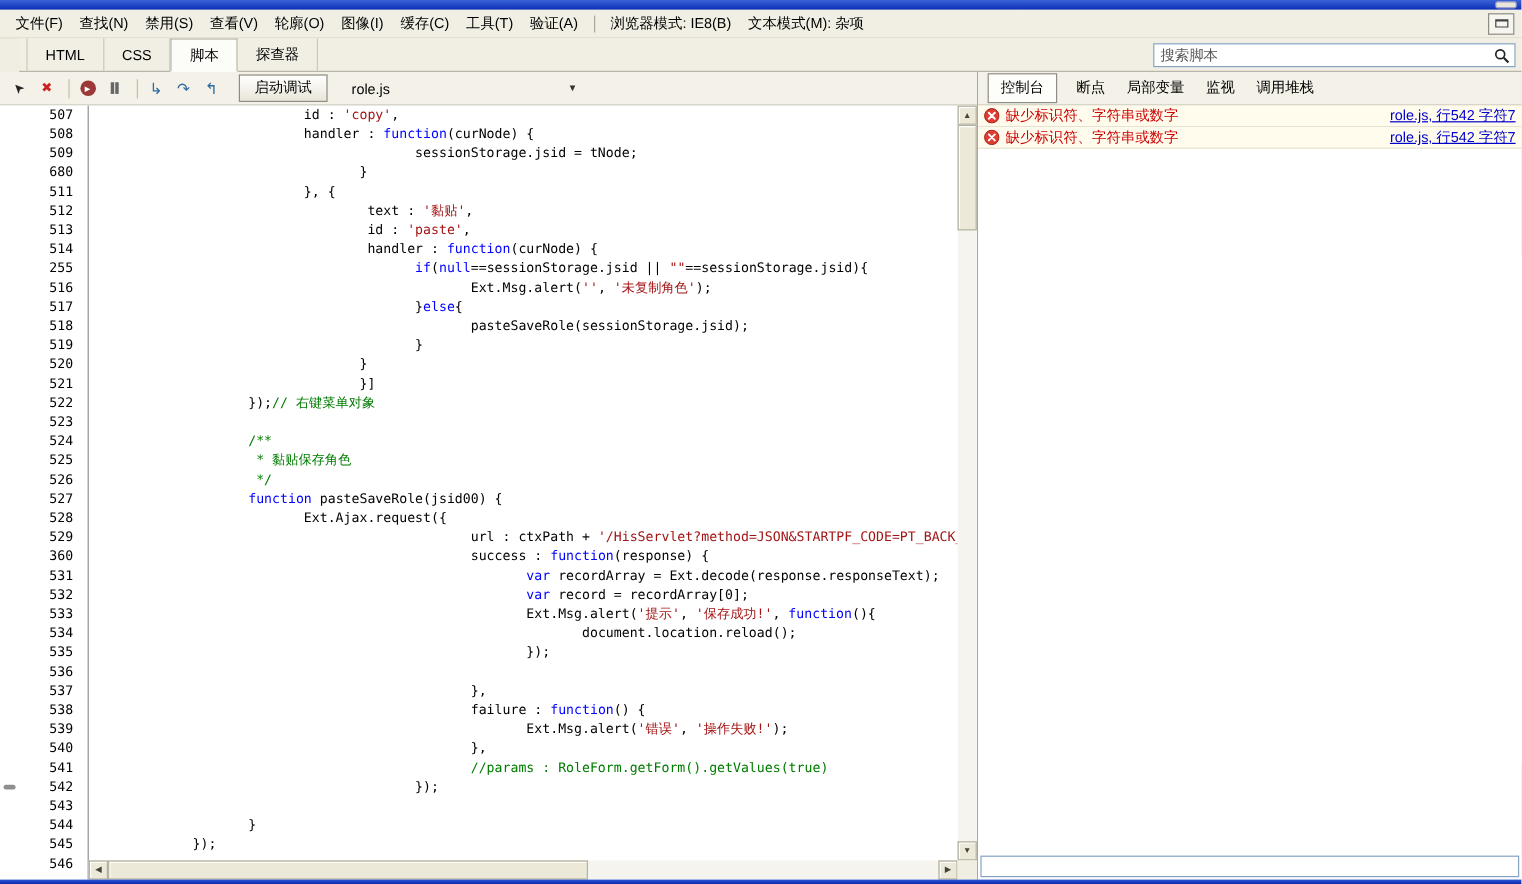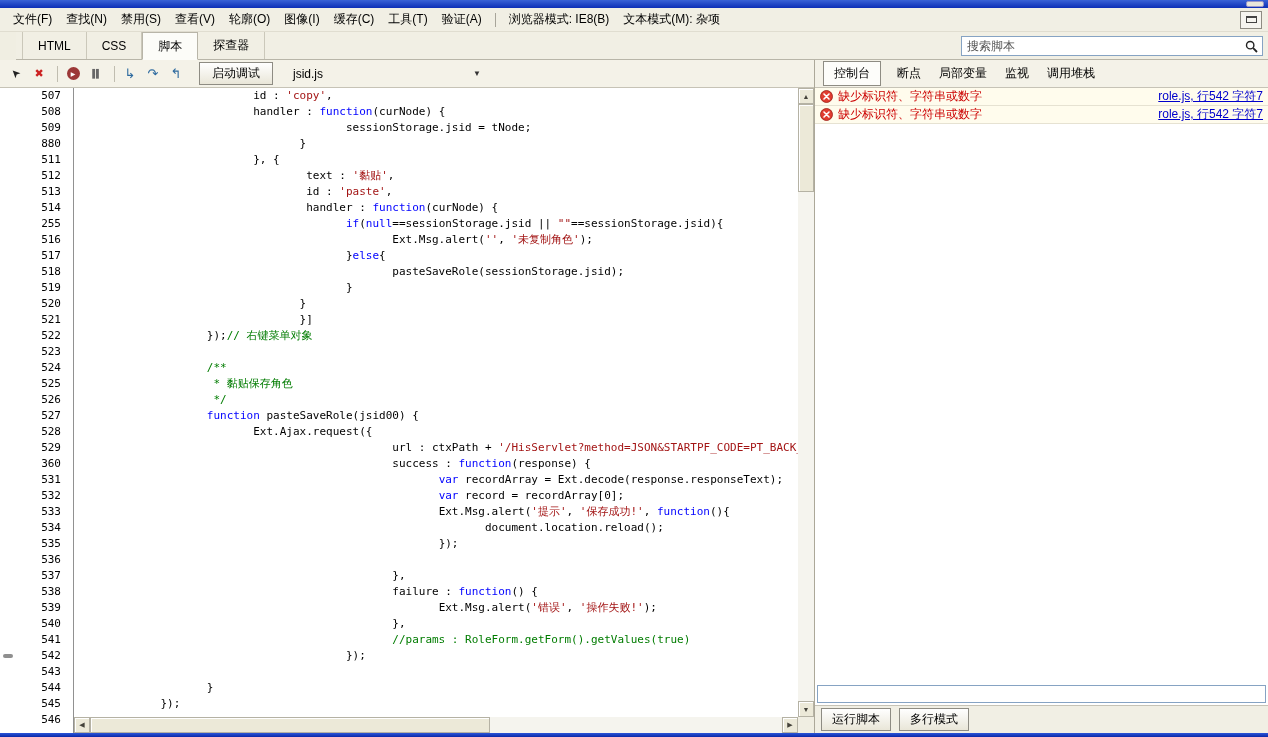--- a/index.html
+++ b/index.html
@@ -159,31 +159,31 @@
             </span>
             <span class="tool-icon blue">
               <span>↷</span>
             </span>
             <span class="tool-icon blue">
               <span>↰</span>
             </span>
           </span>
         <button class="debug-btn">启动调试</button>
         <div class="file-select">
-          <span>jsid.js</span>
+          <span>role.js</span>
           <span class="caret">▼</span>
         </div>
       </div>
 
       <div class="editor">
         <div class="gutter">
             <div class="gutter-cell">507</div>
             <div class="gutter-cell">508</div>
             <div class="gutter-cell">509</div>
-            <div class="gutter-cell">880</div>
+            <div class="gutter-cell">680</div>
             <div class="gutter-cell">511</div>
             <div class="gutter-cell">512</div>
             <div class="gutter-cell">513</div>
             <div class="gutter-cell">514</div>
             <div class="gutter-cell">255</div>
             <div class="gutter-cell">516</div>
             <div class="gutter-cell">517</div>
             <div class="gutter-cell">518</div>
             <div class="gutter-cell">519</div>
             <div class="gutter-cell">520</div>
@@ -264,23 +264,19 @@
       </svg>
     </span>
     <span class="error-msg">缺少标识符、字符串或数字</span>
     <a class="error-link">role.js, 行542 字符7</a>
   </div>
 </div>
         <div class="console-filler"></div>
         <div class="console-input-row">
           <input class="console-input" value="" style="">
         </div>
-        <div class="console-footer">
-          <button class="footer-btn">运行脚本</button>
-          <button class="footer-btn">多行模式</button>
-        </div>
       </div>
     </div>
 
   </div>
 
   <div class="bottom-strip"></div>
 </div>
 
 </body></html>

